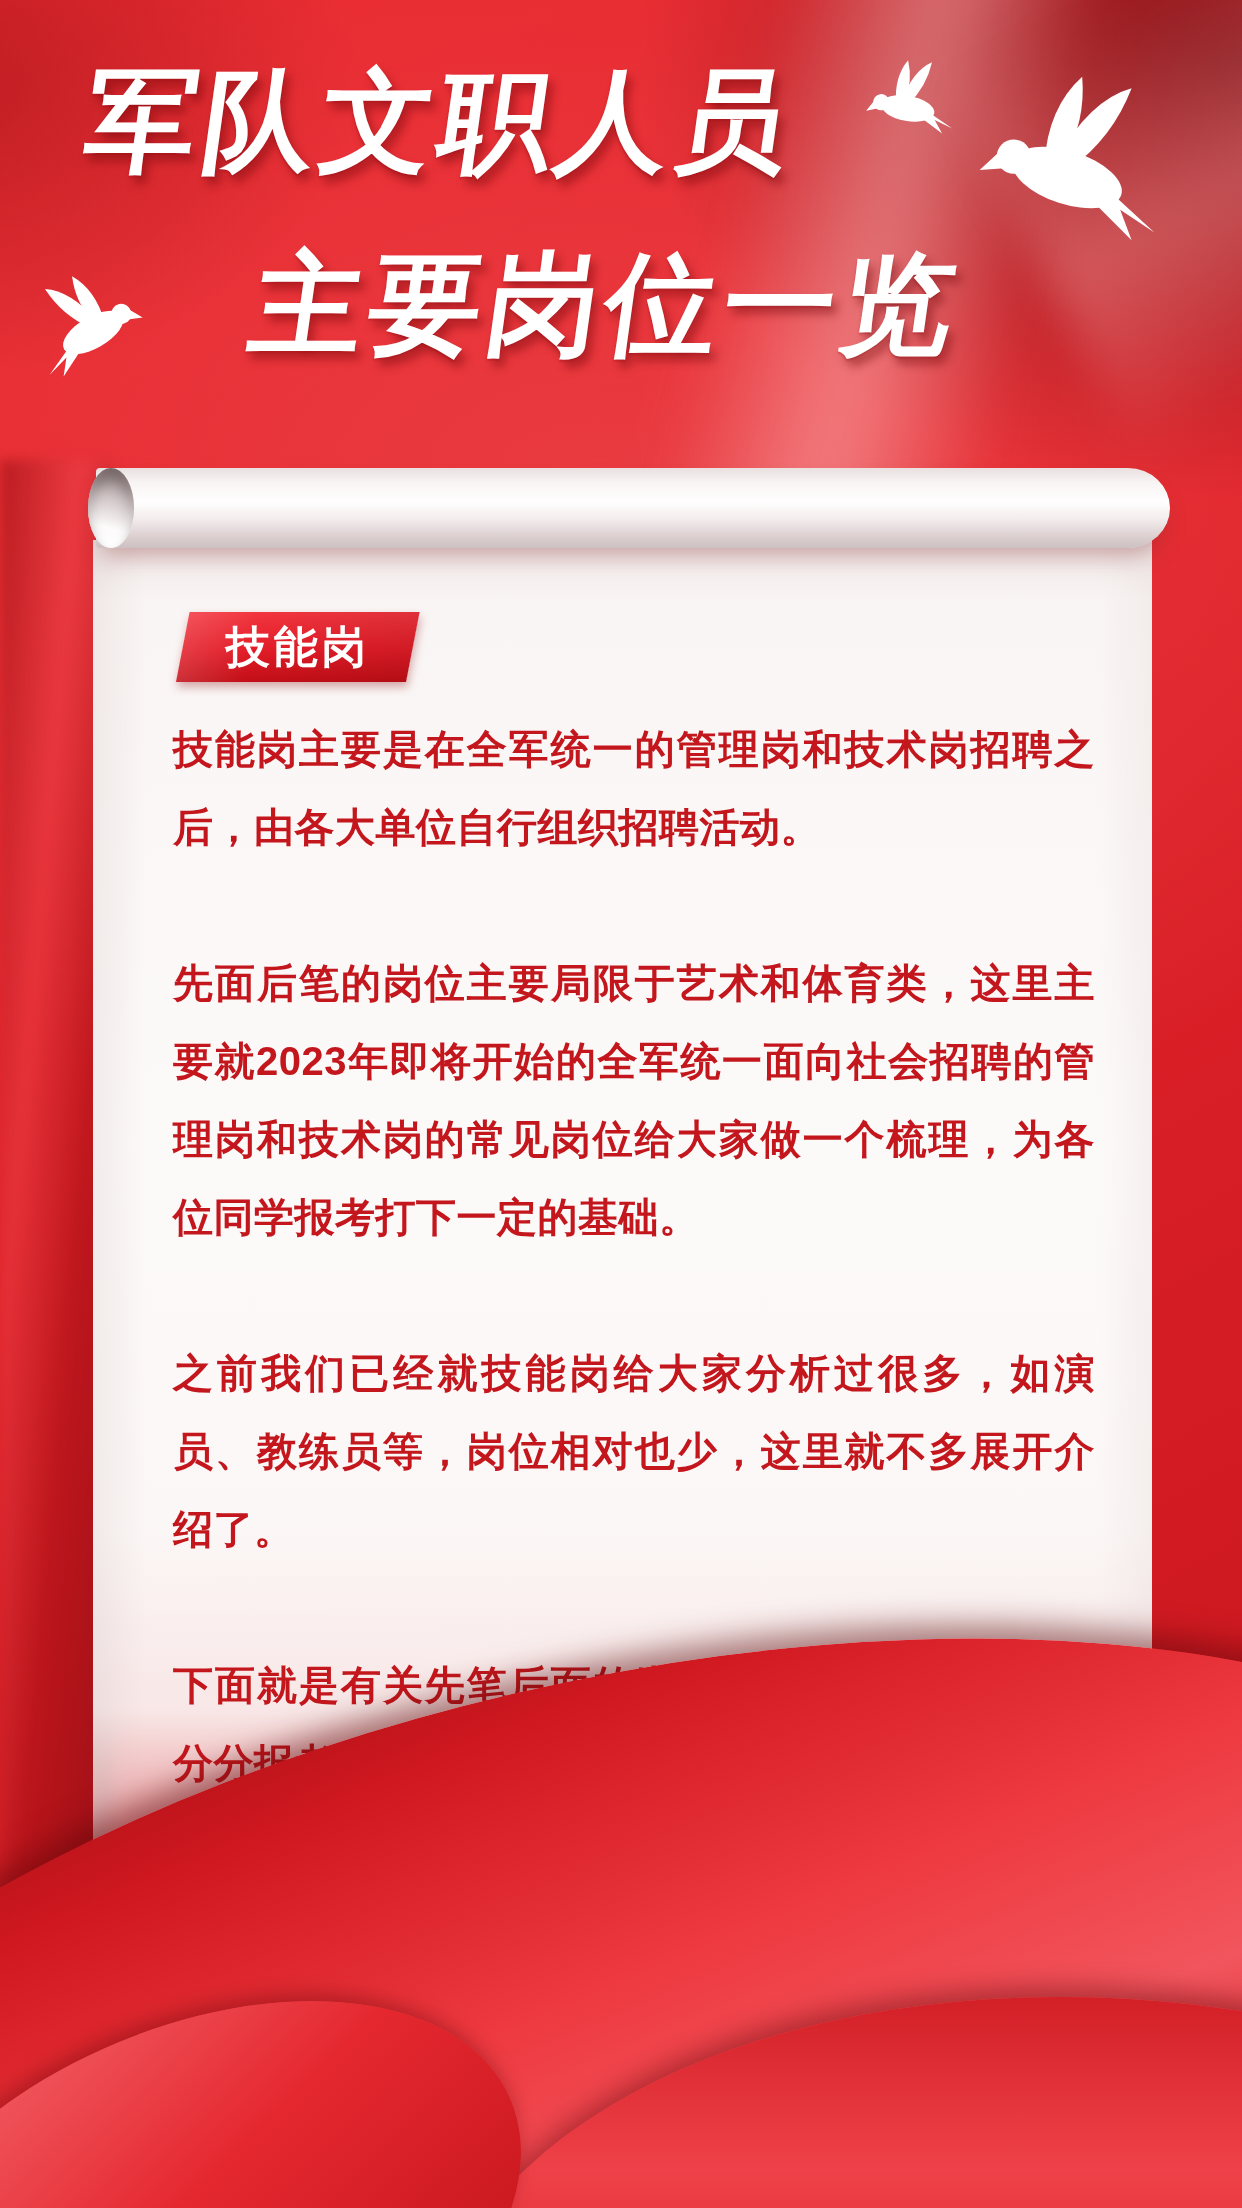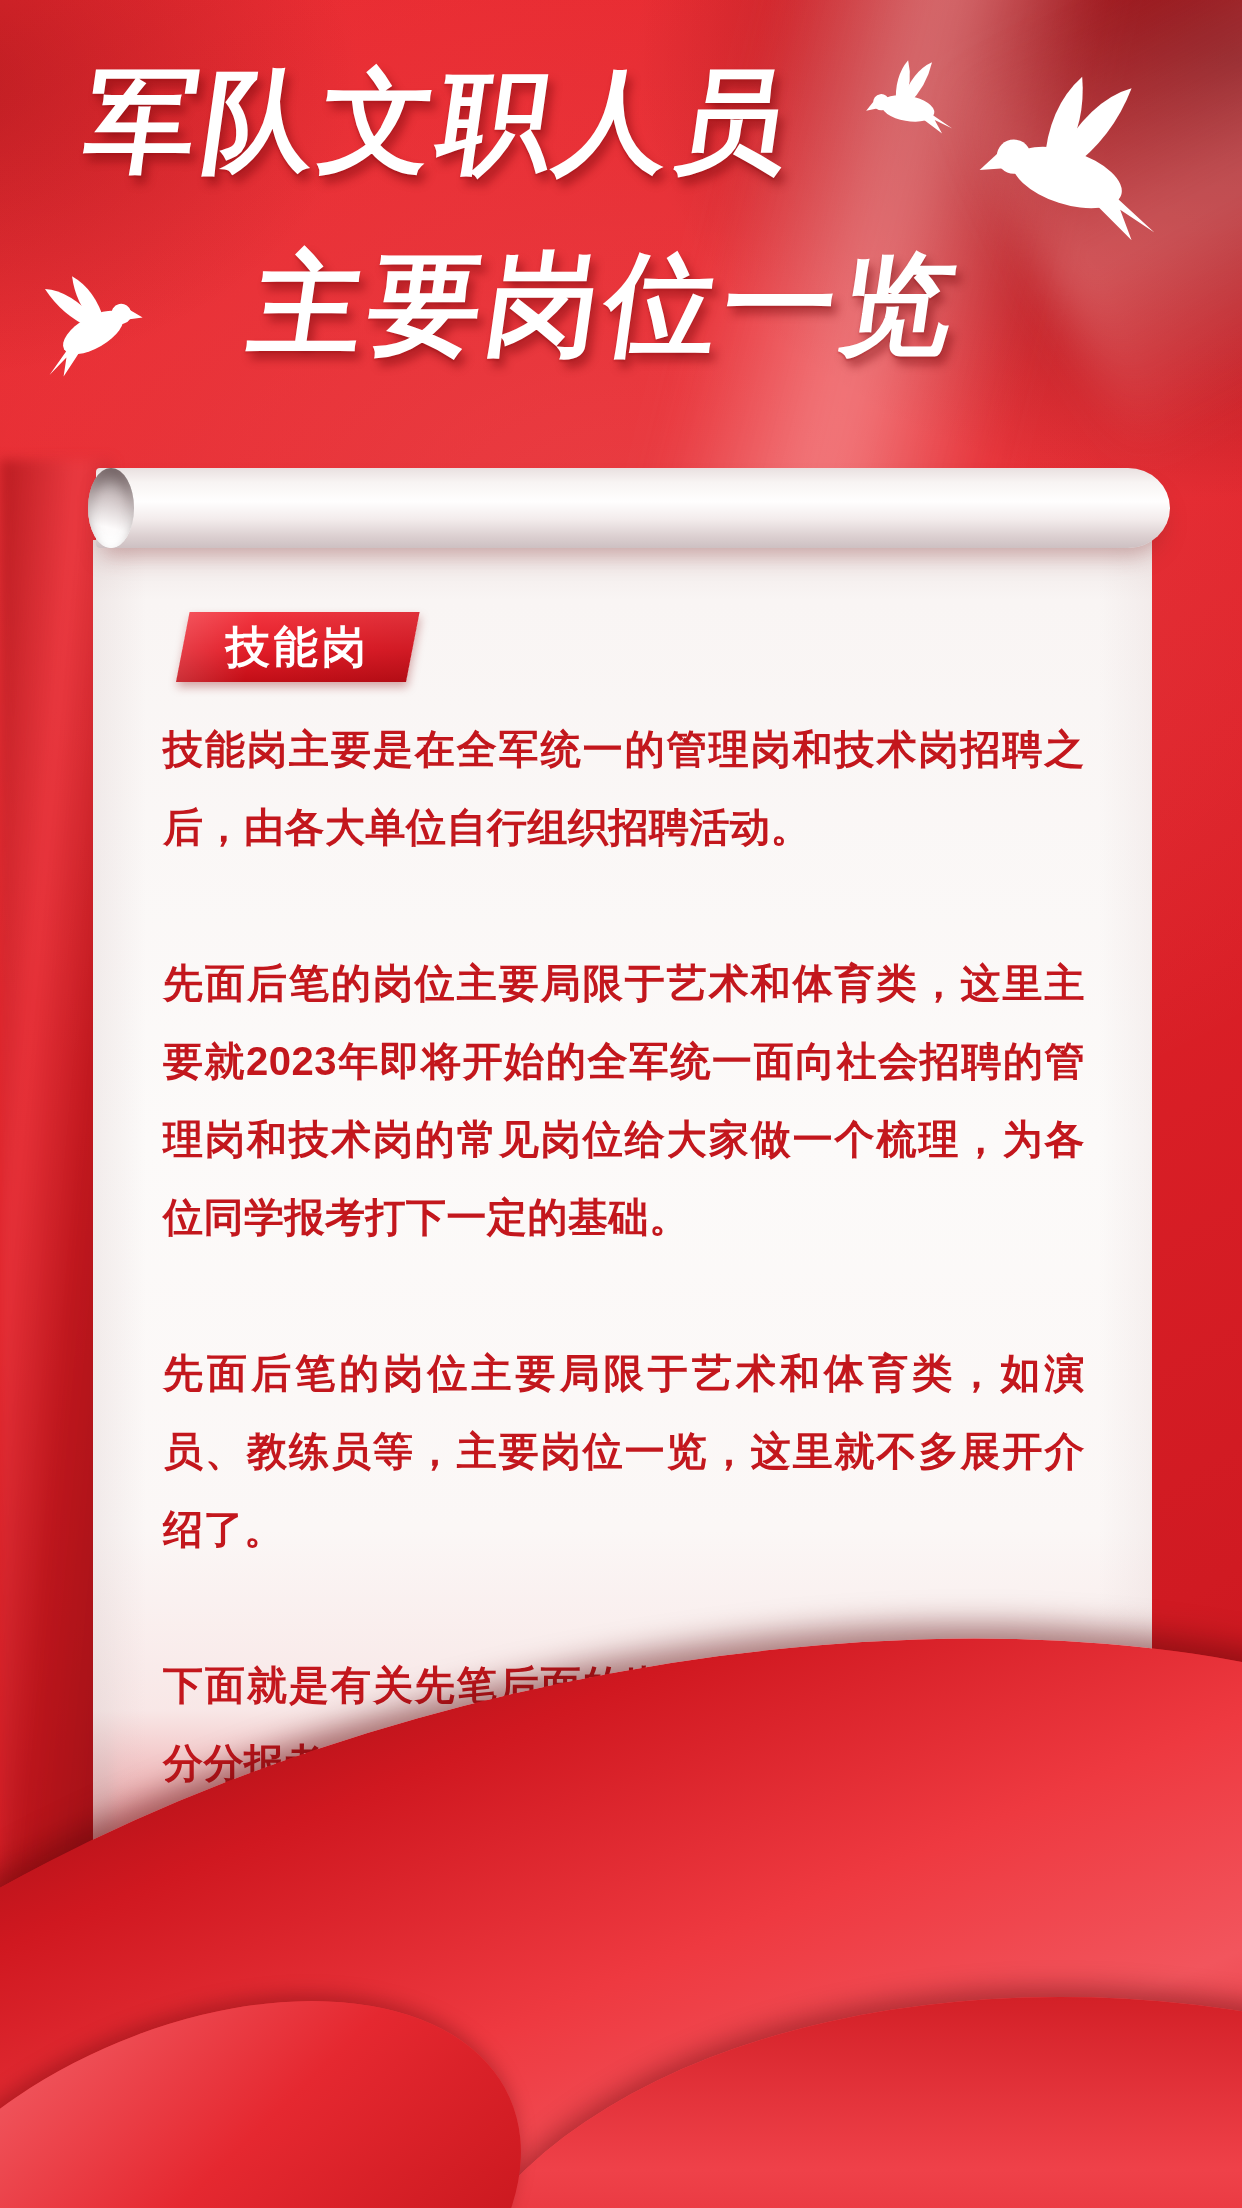--- a/index.html
+++ b/index.html
@@ -71,21 +71,21 @@
     background:
       linear-gradient(90deg,rgba(255,255,255,.14) 0%,rgba(255,255,255,0) 30%,rgba(0,0,0,.08) 100%),
       linear-gradient(180deg,#f2353f 0%,#e21c27 55%,#c20e17 100%);
     box-shadow:2px 5px 10px rgba(140,15,18,.35);
     display:flex;align-items:center;justify-content:center;
   }
   .badge span{
     transform:skewX(11deg);color:#fff;font-size:44px;font-weight:700;letter-spacing:4px;line-height:1;
   }
   
-  .content{position:absolute;left:163px;top:710px;width:922px;}
+  .content{position:absolute;left:173px;top:710px;width:922px;}
   .content p{
     margin:0 0 78px 0;font-size:40px;line-height:78px;font-weight:700;
     color:#c3171d;text-align:justify;letter-spacing:.5px;
   }
   
   .bottom-wash{
     position:absolute;left:0;top:1840px;width:1242px;height:368px;
     background:linear-gradient(180deg,rgba(212,26,33,0) 0%,rgba(205,22,30,.45) 40%,rgba(190,16,24,.78) 70%,#b21117 100%);
   }
   .fold-a{
@@ -157,21 +157,21 @@
   <div class="roll"></div>
   <div class="roll-cap"></div>
 
   <div class="badge">
     <span>技能岗</span>
   </div>
 
   <div class="content">
     <p>技能岗主要是在全军统一的管理岗和技术岗招聘之后，由各大单位自行组织招聘活动。</p>
     <p>先面后笔的岗位主要局限于艺术和体育类，这里主要就2023年即将开始的全军统一面向社会招聘的管理岗和技术岗的常见岗位给大家做一个梳理，为各位同学报考打下一定的基础。</p>
-    <p>先面后笔的岗位主要局限于艺术和体育类，如演员、教练员等，主要岗位一览，这里就不多展开介绍了。</p>
+    <p>之前我们已经就技能岗给大家分析过很多，如演员、教练员等，岗位相对也少，这里就不多展开介绍了。</p>
     <p>下面就是有关先笔后面的岗位，也就是我们绝大部分分报考的同学需要了解的内容。</p>
   </div>
 
   <div class="bottom-wash"></div>
   <div class="fold-a"></div>
   <div class="fold-b"></div>
   <div class="fold-c"></div>
 
 </div>
 

